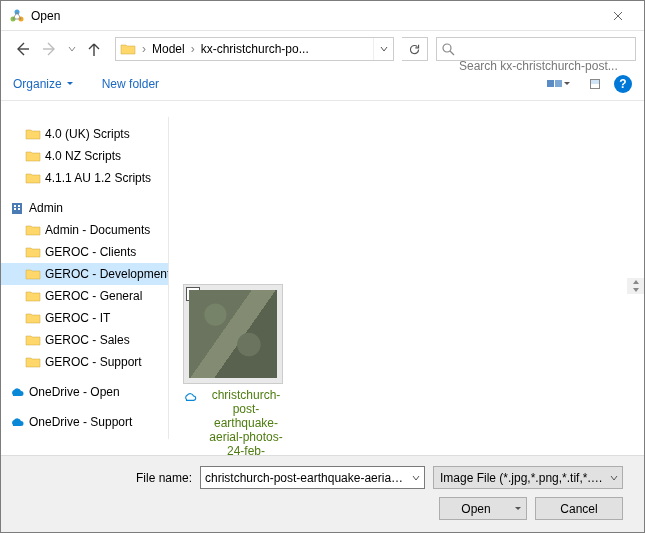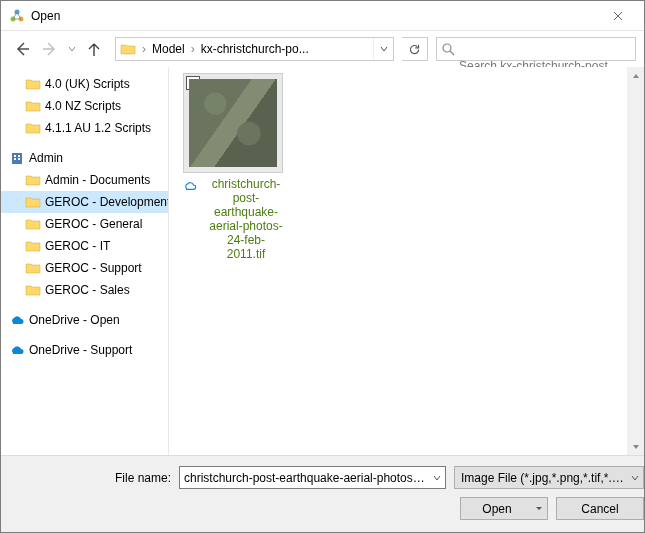--- a/index.html
+++ b/index.html
@@ -27,21 +27,21 @@
   .organize { color:#1a69c4; display:flex;align-items:center;gap:4px;}
   .organize svg{color:#1a69c4;}
   .newfolder { margin-left:28px; color:#1a69c4;}
   .rightbtns { margin-left:auto; display:flex; align-items:center; gap:8px;}
   .viewbtn { width:34px;height:24px;display:flex;align-items:center;justify-content:center;border:1px solid transparent;gap:1px;}
   .viewbtn .vsq{width:7px;height:7px;background:#5a8bc4;}
   .viewbtn .vdrop{width:8px;color:#555;}
   .previewbtn{width:22px;height:22px;display:flex;align-items:center;justify-content:center;}
   .previewbtn .pvsq{width:10px;height:10px;border:1px solid #888;background:linear-gradient(#d0e4f7,#d0e4f7 50%,#fff 50%);}
   .helpbtn{width:18px;height:18px;border-radius:50%;background:#0078d7;color:#fff;display:flex;align-items:center;justify-content:center;font-weight:bold;font-size:12px;}
-  .body { flex:1; display:flex; overflow:hidden; background:#fff;}
+  .body { flex:1; display:flex; overflow:hidden; background:#fff;align-items:center;}
   .tree { width:168px; border-right:1px solid #e8e8e8; overflow:hidden; padding:6px 0;}
   .tree .node{display:flex;align-items:center;height:22px;padding-left:8px;gap:4px;white-space:nowrap;overflow:hidden;}
   .tree .node.indent1{padding-left:24px;}
   .tree .node.sel{background:#cce8ff;}
   .tree .ficon{width:16px;height:16px;flex-shrink:0;}
   .tree .spacer{height:8px;}
   .content { flex:1; position:relative; background:#fff;}
   .scrollbar-v{position:absolute;right:0;top:0;bottom:0;width:17px;background:#f0f0f0;display:flex;flex-direction:column;}
   .scrollbar-v .sbbtn{height:17px;display:flex;align-items:center;justify-content:center;color:#666;background:#f0f0f0;}
   .scrollbar-v .sbtrack{flex:1;}
@@ -49,21 +49,21 @@
   .thumb-wrap{width:100px;height:100px;border:1px solid #ccc;background:#e9e9e9;position:relative;display:flex;align-items:center;justify-content:center;}
   .thumb-check{position:absolute;left:2px;top:2px;width:14px;height:14px;border:1px solid #555;background:#fff;display:flex;align-items:center;justify-content:center;font-size:11px;}
   .thumb-img{width:88px;height:88px;background:
     radial-gradient(circle at 30% 28%, #7d8a6e 0 12%, transparent 13%),
     radial-gradient(circle at 68% 62%, #6f7a62 0 14%, transparent 15%),
     linear-gradient(125deg,#6f7a62 0 42%,#8a9379 42% 58%,#5c6651 58% 100%),
     linear-gradient(#717c64,#56614c);
     filter:contrast(0.95) brightness(0.95);}
   .thumb-label{margin-top:4px;font-size:12px;line-height:14px;color:#4d7c0f;display:flex;align-items:flex-start;justify-content:center;gap:12px;word-break:break-word;}
   .cloud-icon{width:14px;height:14px;flex-shrink:0;margin-top:1px;}
-  .footer{background:#f0f0f0;border-top:1px solid #ddd;padding:10px 0 12px;}
+  .footer{background:#f0f0f0;border-top:1px solid #ddd;padding:10px 21px 12px;}
   .frow{display:flex;align-items:center;gap:8px;margin-bottom:8px;}
   .frow .flabel{width:170px;text-align:right;}
   .frow .finput{flex:1;height:23px;border:1px solid #7a7a7a;background:#fff;padding:0 20px 0 4px;position:relative;display:flex;align-items:center;overflow:hidden;}
   .frow .finput .fval{white-space:nowrap;overflow:hidden;text-overflow:ellipsis;flex:1;}
   .frow .finput .fchev{width:16px;position:absolute;right:0;top:0;bottom:0;display:flex;align-items:center;justify-content:center;color:#555;}
   .frow .ftype{width:190px;height:23px;border:1px solid #adadad;background:#e1e1e1;display:flex;align-items:center;padding:0 18px 0 6px;position:relative;}
   .frow .ftype .fval{white-space:nowrap;overflow:hidden;text-overflow:ellipsis;}
   .frow .ftype .fchev{width:16px;position:absolute;right:0;top:0;bottom:0;display:flex;align-items:center;justify-content:center;color:#555;}
   .btnrow{display:flex;justify-content:flex-end;gap:8px;}
   .btn{width:88px;height:23px;border:1px solid #adadad;background:#e1e1e1;display:flex;align-items:center;justify-content:center;position:relative;}
@@ -142,20 +142,44 @@
       <span class="sicon">
         <svg viewBox="0 0 14 14">
             <circle cx="6" cy="6" r="4" fill="none" stroke="#888" stroke-width="1.2"></circle>
             <path d="M9 9l4 4" stroke="#888" stroke-width="1.2"></path>
           </svg>
       </span>
       <span class="splace">Search kx-christchurch-post...</span>
     </div>
   </div>
 
+  <div class="toolbar">
+    <span class="organize">
+      <span>Organize</span>
+      <svg width="8" height="8" viewBox="0 0 8 8">
+          <path d="M1 2 L4 5 L7 2 Z" fill="#1a69c4"></path>
+        </svg>
+    </span>
+    <span class="newfolder">New folder</span>
+    <div class="rightbtns">
+      <span class="viewbtn">
+        <span class="vsq"></span>
+          <span class="vsq" style="background:#7ba8d4;"></span>
+        <span class="vdrop">
+            <svg width="8" height="8" viewBox="0 0 8 8">
+              <path d="M1 2 L4 5 L7 2 Z" fill="#555"></path>
+            </svg>
+          </span>
+      </span>
+      <span class="previewbtn">
+          <span class="pvsq"></span>
+        </span>
+      <span class="helpbtn">?</span>
+    </div>
+  </div>
 
   <div class="body">
     <div class="tree">
       <div class="node indent1">
           <span class="ficon">
             <svg viewBox="0 0 16 16">
               <path d="M1 4h5l1 1h8v8H1z" fill="#ffd76a" stroke="#caa63e" stroke-width="0.5"></path>
             </svg>
           </span>
           <span>4.0 (UK) Scripts</span>
@@ -190,20 +214,28 @@
           <span>Admin</span>
         </div>
       <div class="node indent1">
           <span class="ficon">
             <svg viewBox="0 0 16 16">
               <path d="M1 4h5l1 1h8v8H1z" fill="#ffd76a" stroke="#caa63e" stroke-width="0.5"></path>
             </svg>
           </span>
           <span>Admin - Documents</span>
         </div>
+      <div class="node indent1">
+          <span class="ficon">
+            <svg viewBox="0 0 16 16">
+              <path d="M1 4h5l1 1h8v8H1z" fill="#ffd76a" stroke="#caa63e" stroke-width="0.5"></path>
+            </svg>
+          </span>
+          <span>GEROC - Clients</span>
+        </div>
       <div class="node indent1 sel">
           <span class="ficon">
             <svg viewBox="0 0 16 16">
               <path d="M1 4h5l1 1h8v8H1z" fill="#ffd76a" stroke="#caa63e" stroke-width="0.5"></path>
             </svg>
           </span>
           <span>GEROC - Development</span>
         </div>
       <div class="node indent1">
           <span class="ficon">
@@ -220,29 +252,29 @@
             </svg>
           </span>
           <span>GEROC - IT</span>
         </div>
       <div class="node indent1">
           <span class="ficon">
             <svg viewBox="0 0 16 16">
               <path d="M1 4h5l1 1h8v8H1z" fill="#ffd76a" stroke="#caa63e" stroke-width="0.5"></path>
             </svg>
           </span>
+          <span>GEROC - Sales</span>
+        </div>
+      <div class="node indent1">
+          <span class="ficon">
+            <svg viewBox="0 0 16 16">
+              <path d="M1 4h5l1 1h8v8H1z" fill="#ffd76a" stroke="#caa63e" stroke-width="0.5"></path>
+            </svg>
+          </span>
           <span>GEROC - Support</span>
-        </div>
-      <div class="node indent1">
-          <span class="ficon">
-            <svg viewBox="0 0 16 16">
-              <path d="M1 4h5l1 1h8v8H1z" fill="#ffd76a" stroke="#caa63e" stroke-width="0.5"></path>
-            </svg>
-          </span>
-          <span>GEROC - Sales</span>
         </div>
       <div class="spacer"></div>
       <div class="node">
           <span class="ficon">
             <svg viewBox="0 0 16 16">
               <path d="M4 11a3 3 0 0 1 1-5 4 4 0 0 1 7 1 2.5 2.5 0 0 1 0 5H4z" fill="#0a88d8"></path>
             </svg>
           </span>
           <span>OneDrive - Open</span>
         </div>

